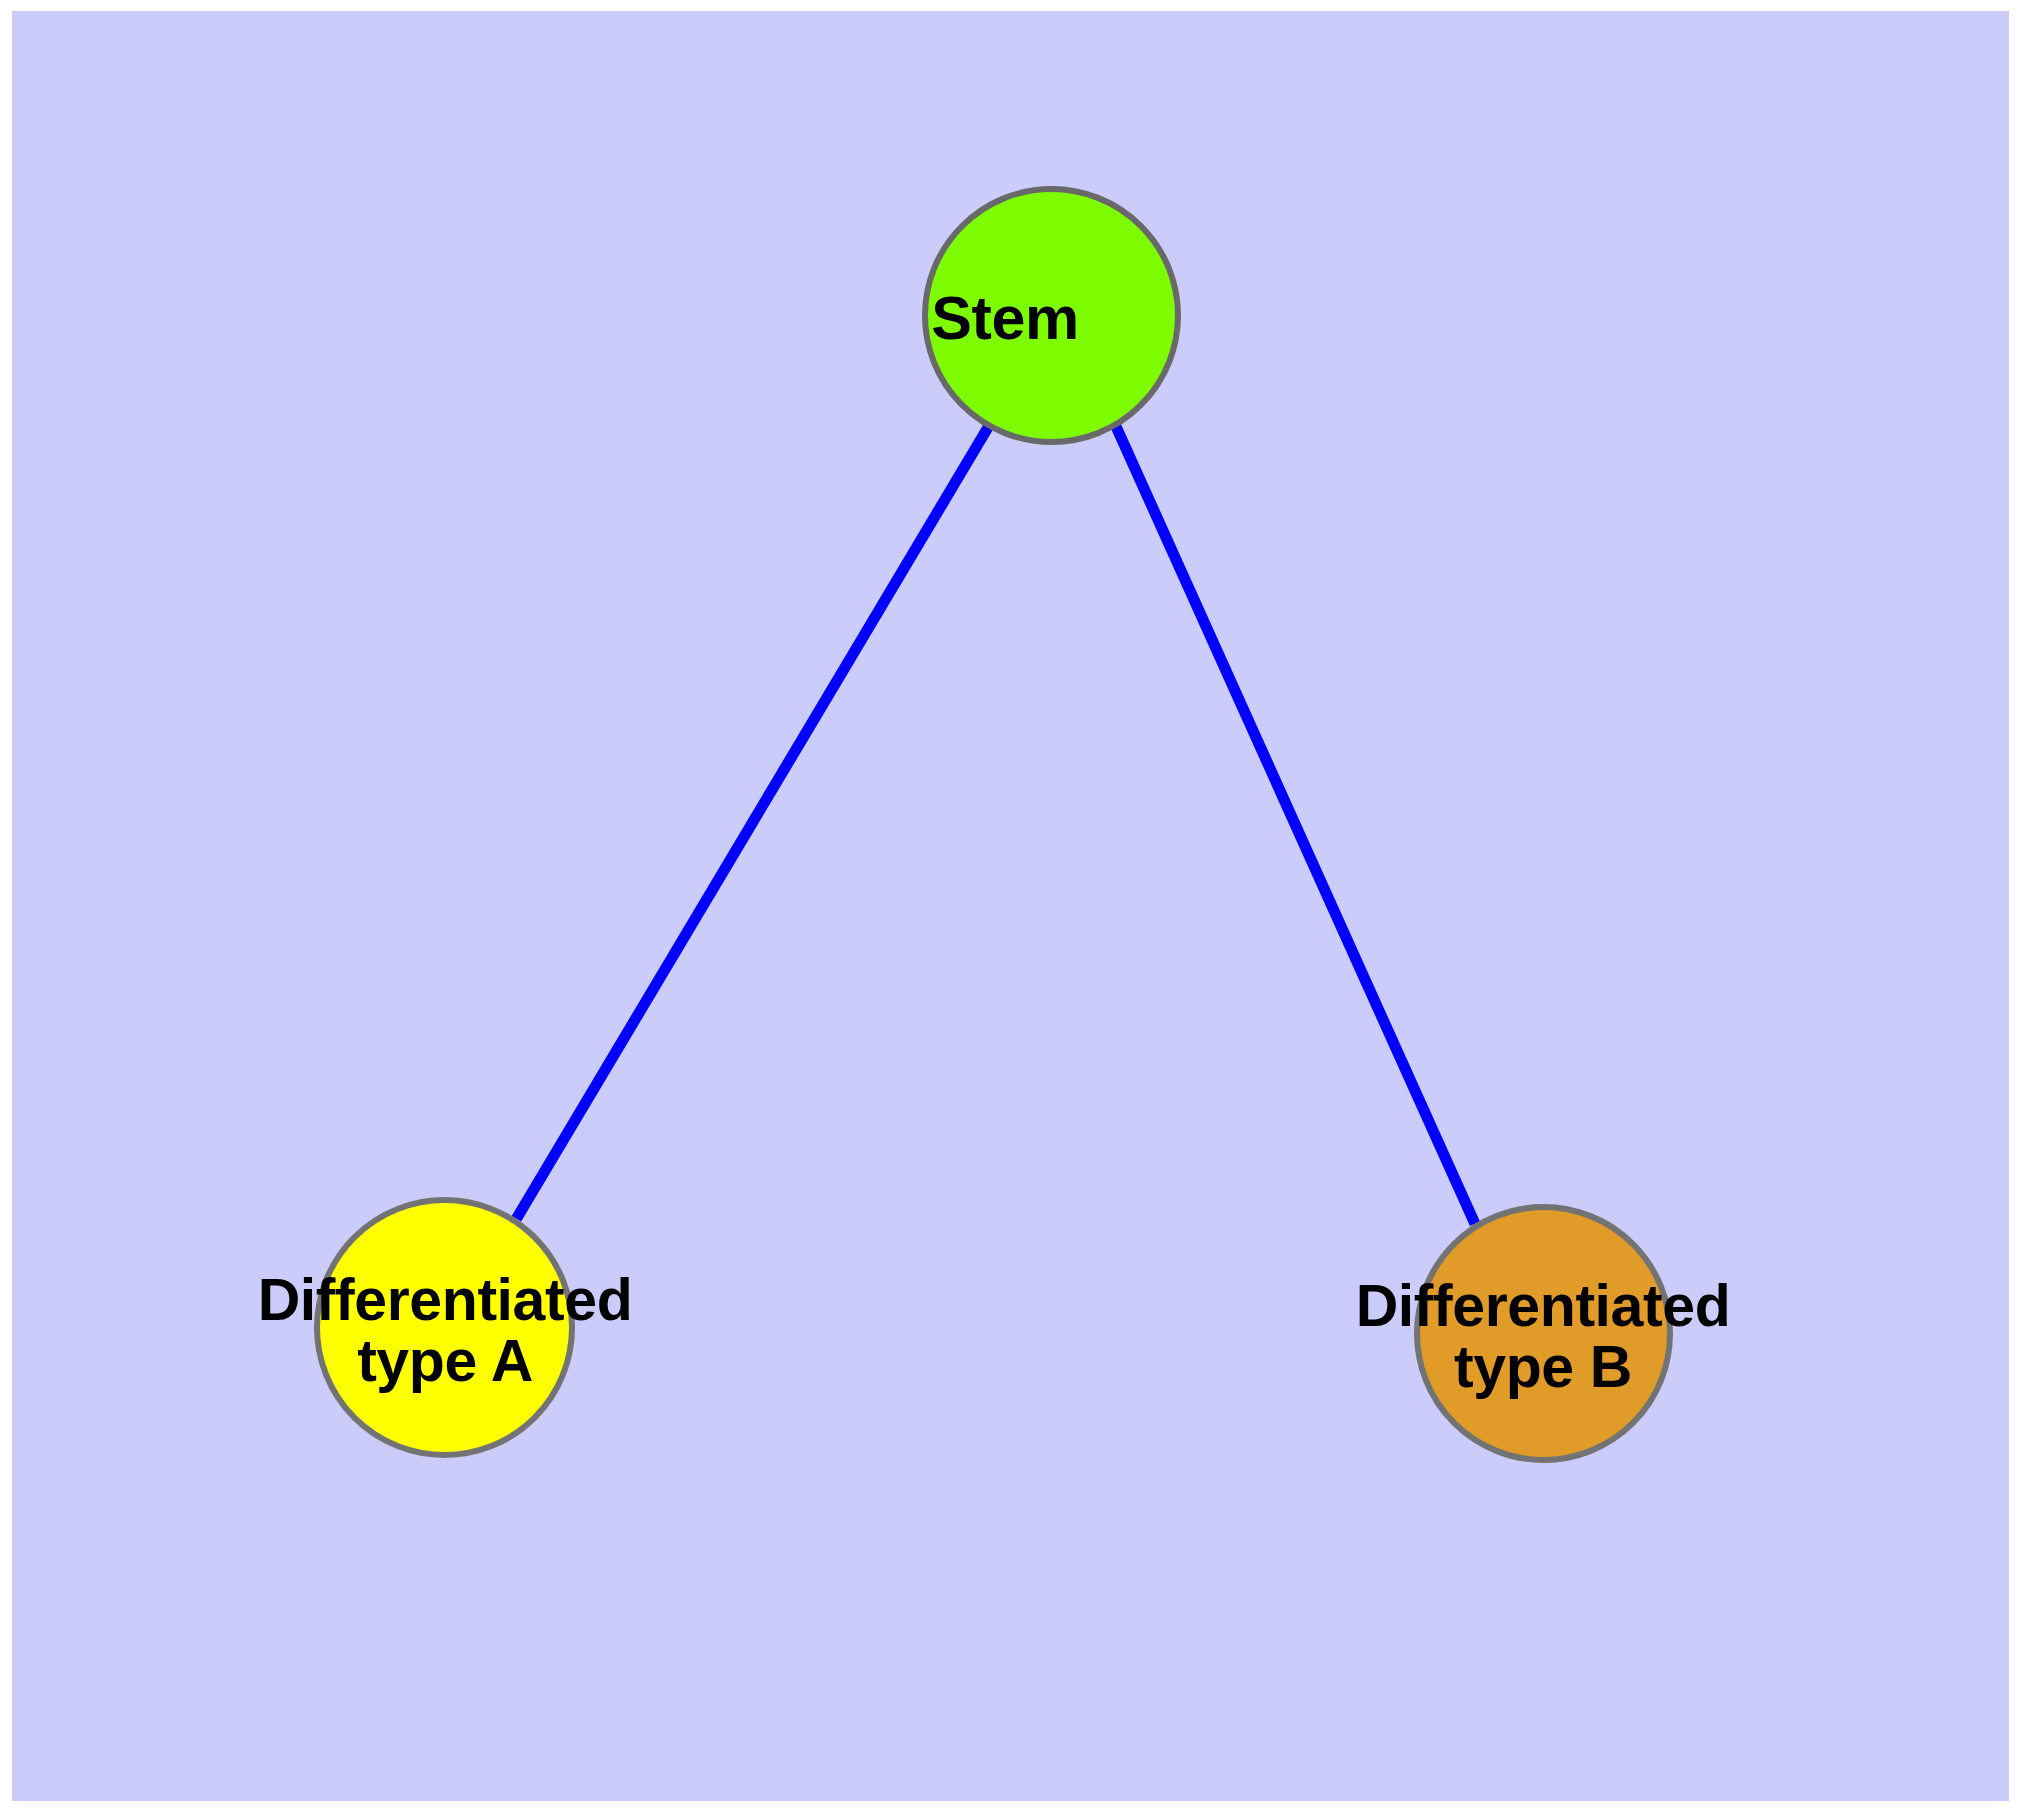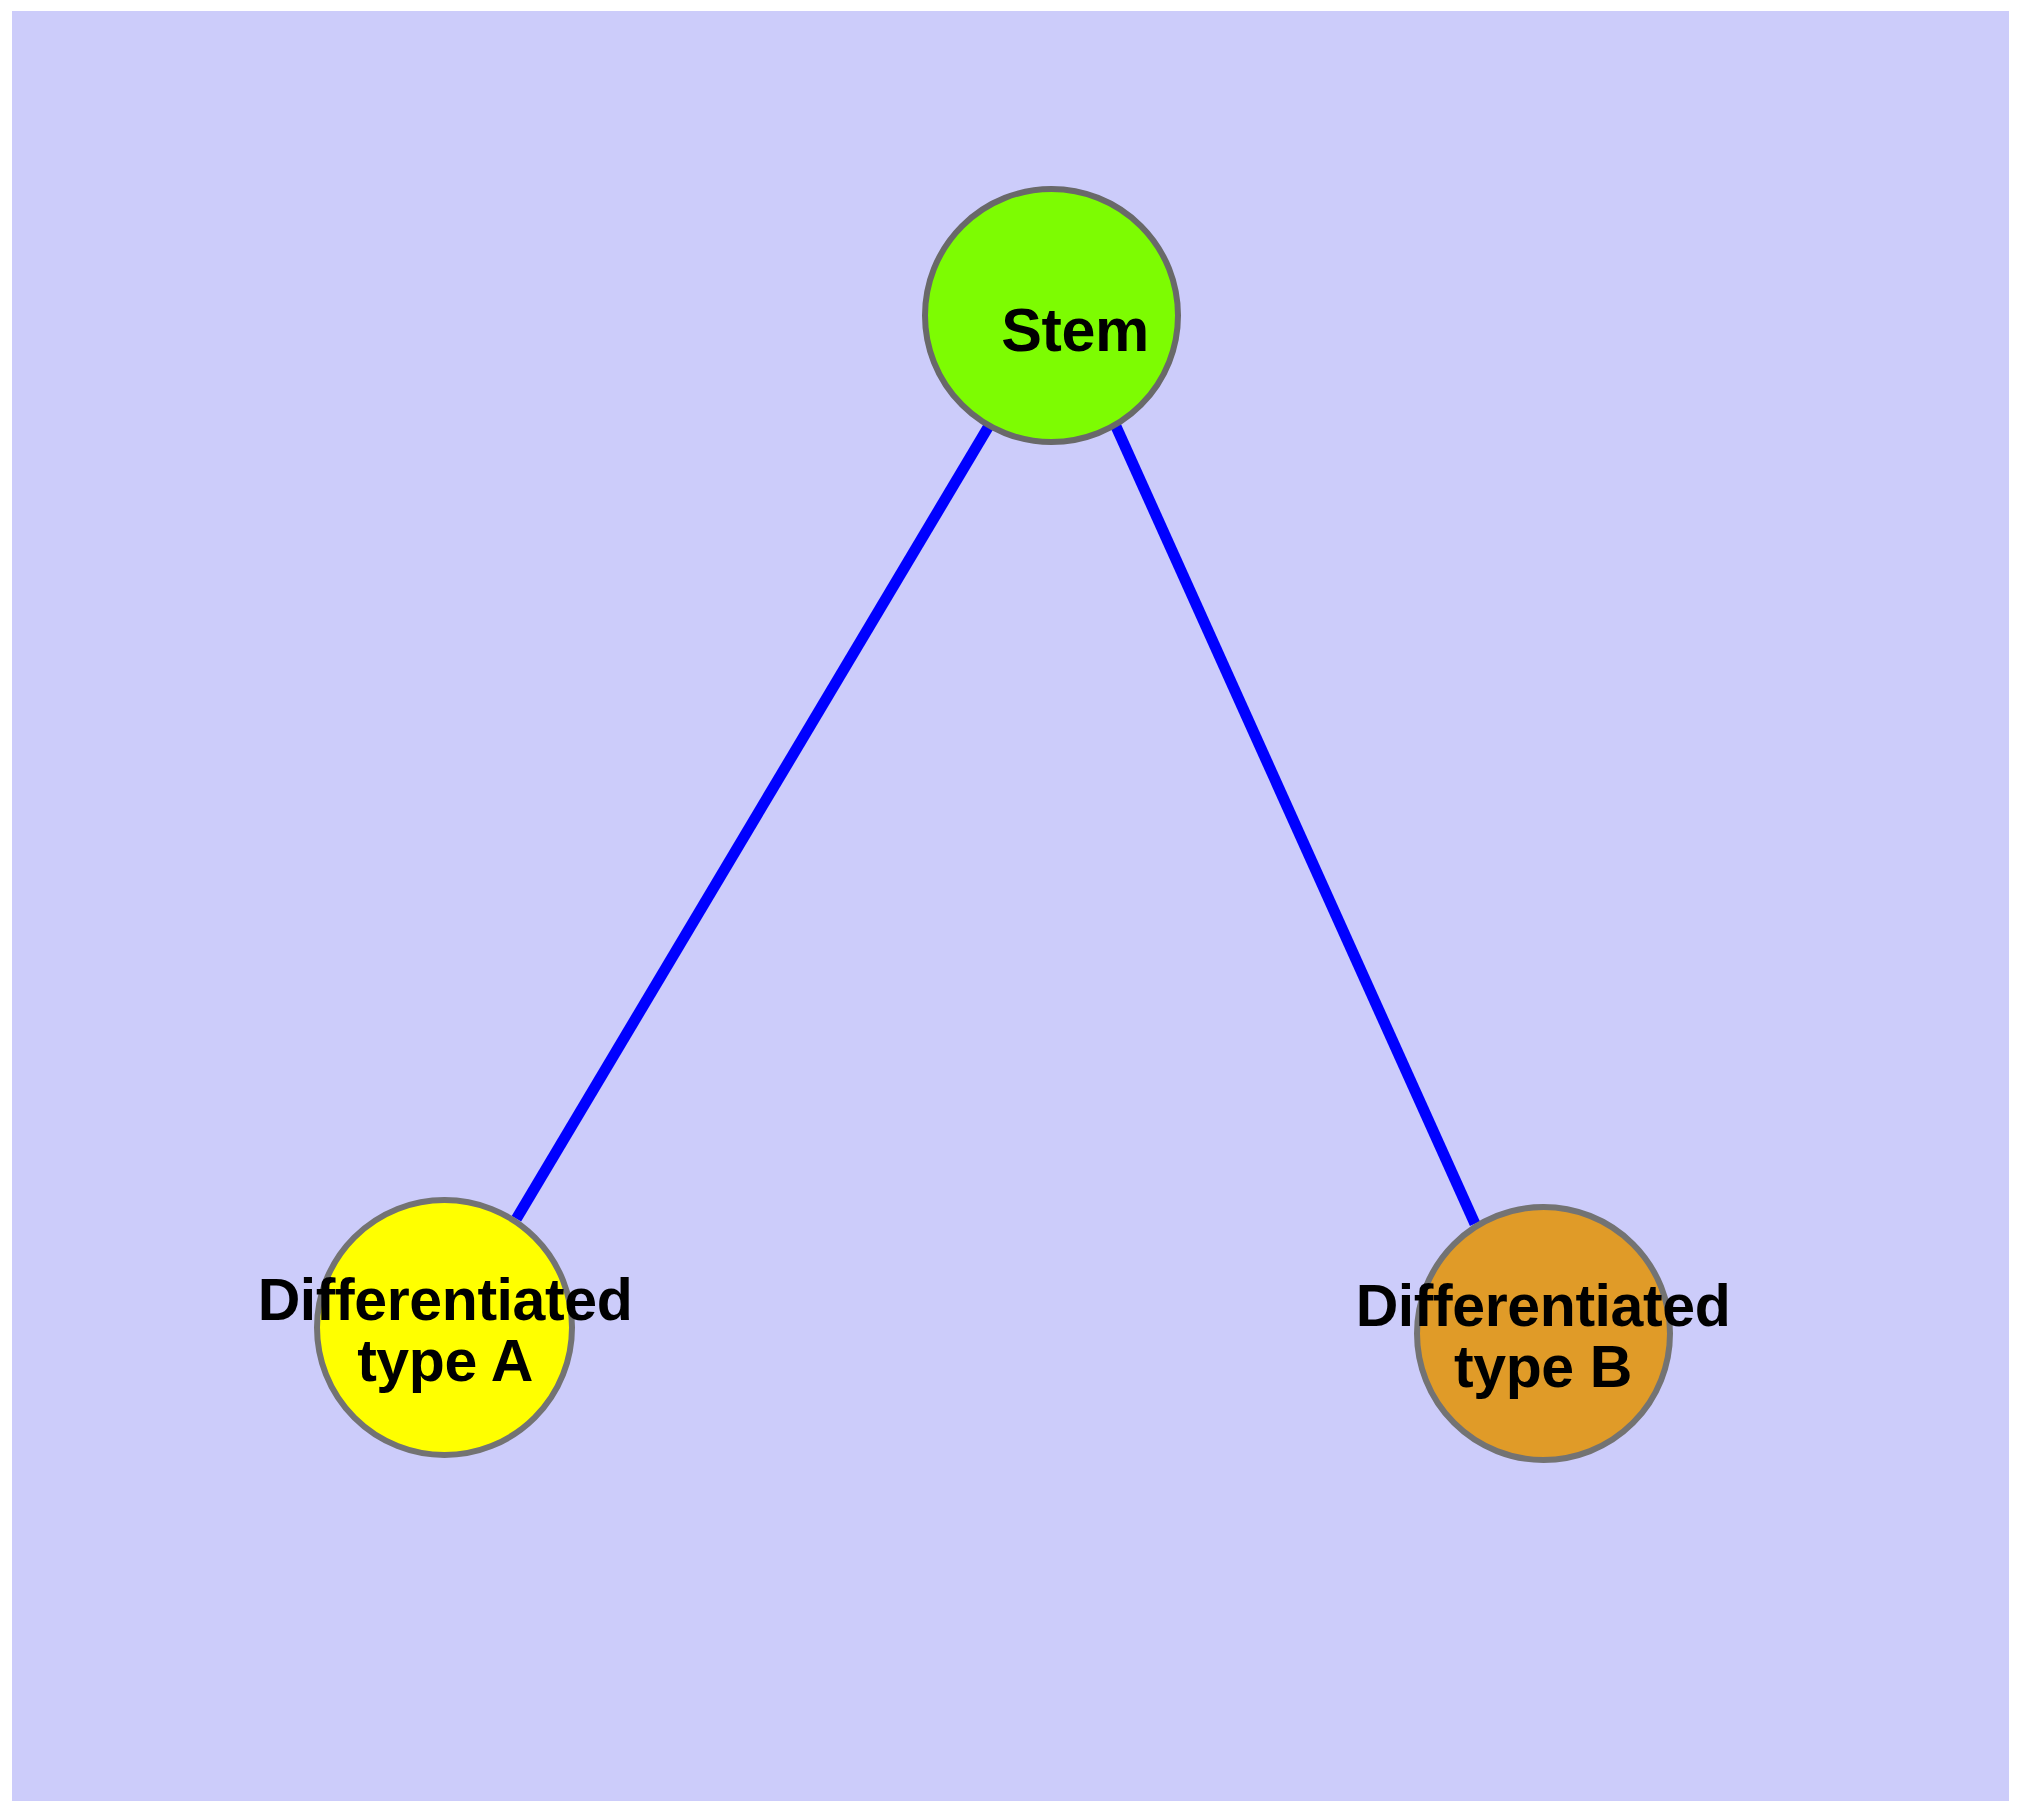--- a/index.html
+++ b/index.html
@@ -62,25 +62,24 @@
   
   #node-stem {
     left: 922px;
     top: 186px;
     width: 259px;
     height: 259px;
     background: #7dfc02;
     border: 6.8px solid #696969;
   }
   #label-stem {
-    left: 1075px;
+    left: 1005px;
     top: 319px;
     width: 509px;
     font-size: 61px;
-    margin-top: 12px;
   }
 
   
   #node-type-a {
     left: 314px;
     top: 1197px;
     width: 261px;
     height: 261px;
     background: #ffff00;
     border: 6.8px solid #737373;

